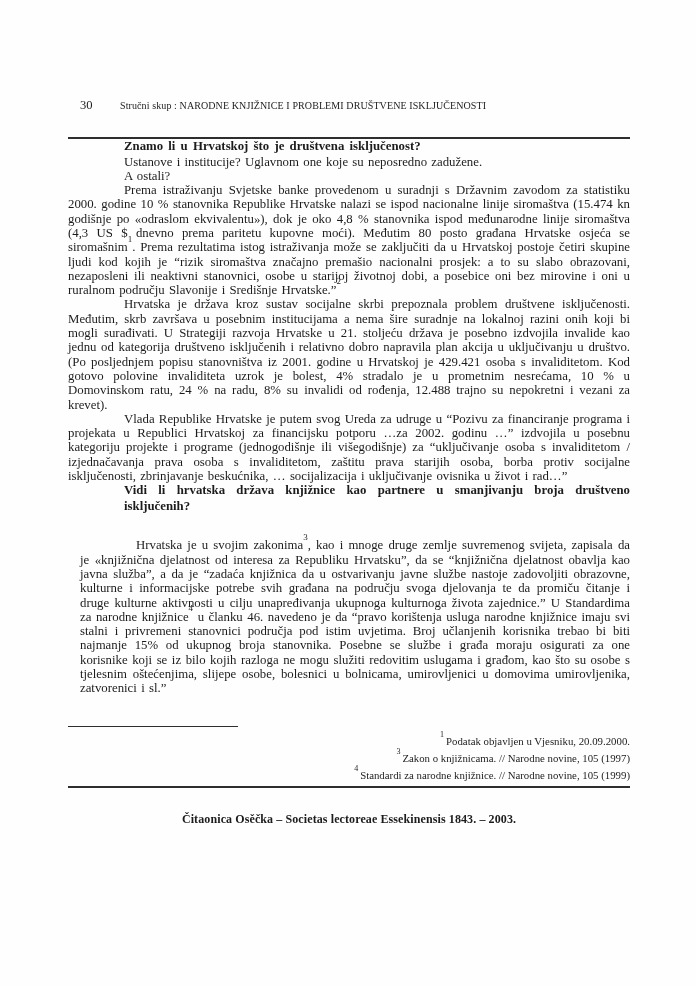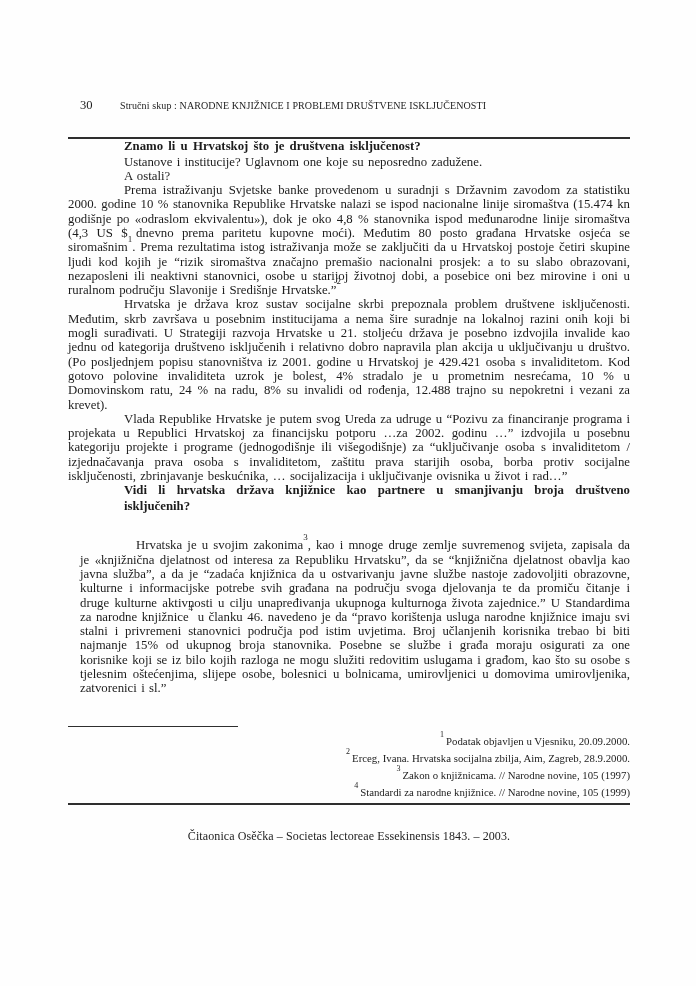--- a/index.html
+++ b/index.html
@@ -57,21 +57,21 @@
   }
   .footnotes { margin-top:4px; }
   .fn { font-size:10.8px; line-height:13.4px; text-align:right; }
   .fn sup { font-size:8px; position:relative; top:-3px; margin-right:2px; }
   .footer-rule { border:0; border-top:2px solid #2e2e2e; margin:4px 0 0 0; }
 
   
   .footer {
     margin-top:24px;
     text-align:center;
-    font-weight:400; font-size:12px;
+    font-weight:700; font-size:12px;
     letter-spacing:0.1px;
   }
 </style>
 </head>
 <body>
 
 <div class="page">
   <div class="content">
 
     <div class="header">
@@ -95,21 +95,20 @@
 
       <h2 class="heading gap-heading2">Vidi li hrvatska država knjižnice kao partnere u smanjivanju broja društveno isključenih?</h2>
 
       <p class="para gap-para7"><span>Hrvatska je u svojim zakonima</span><sup class="fnref">3</sup><span>, kao i mnoge druge zemlje suvremenog svijeta, zapisala da je «knjižnična djelatnost od interesa za Republiku Hrvatsku”, da se “knjižnična djelatnost obavlja kao javna služba”, a da je “zadaća knjižnica da u ostvarivanju javne službe nastoje zadovoljiti obrazovne, kulturne i informacijske potrebe svih građana na području svoga djelovanja te da promiču čitanje i druge kulturne aktivnosti u cilju unapređivanja ukupnoga kulturnoga života zajednice.” U Standardima za narodne knjižnice</span><sup class="fnref">4</sup><span> u članku 46. navedeno je da “pravo korištenja usluga narodne knjižnice imaju svi stalni i privremeni stanovnici područja pod istim uvjetima. Broj učlanjenih korisnika trebao bi biti najmanje 15% od ukupnog broja stanovnika. Posebne se službe i građa moraju osigurati za one korisnike koji se iz bilo kojih razloga ne mogu služiti redovitim uslugama i građom, kao što su osobe s tjelesnim oštećenjima, slijepe osobe, bolesnici u bolnicama, umirovljenici u domovima umirovljenika, zatvorenici i sl.”</span></p>
     </div>
 
     <hr class="footnote-rule">
 
     <div class="footnotes">
       <div class="fn"><sup>1</sup><span>Podatak objavljen u Vjesniku, 20.09.2000.</span></div>
-      <div class="fn"><sup>2</sup><span>Erceg, Ivana. Hrvatska socijalna zbilja, Aim, Zagreb, 28.9.2000.</span></div>
       <div class="fn"><sup>3</sup><span>Zakon o knjižnicama. // Narodne novine, 105 (1997)</span></div>
       <div class="fn"><sup>4</sup><span>Standardi za narodne knjižnice. // Narodne novine, 105 (1999)</span></div>
     </div>
 
     <hr class="footer-rule">
 
     <div class="footer">Čitaonica Osěčka – Societas lectoreae Essekinensis 1843. – 2003.</div>
 
   </div>
 </div>

